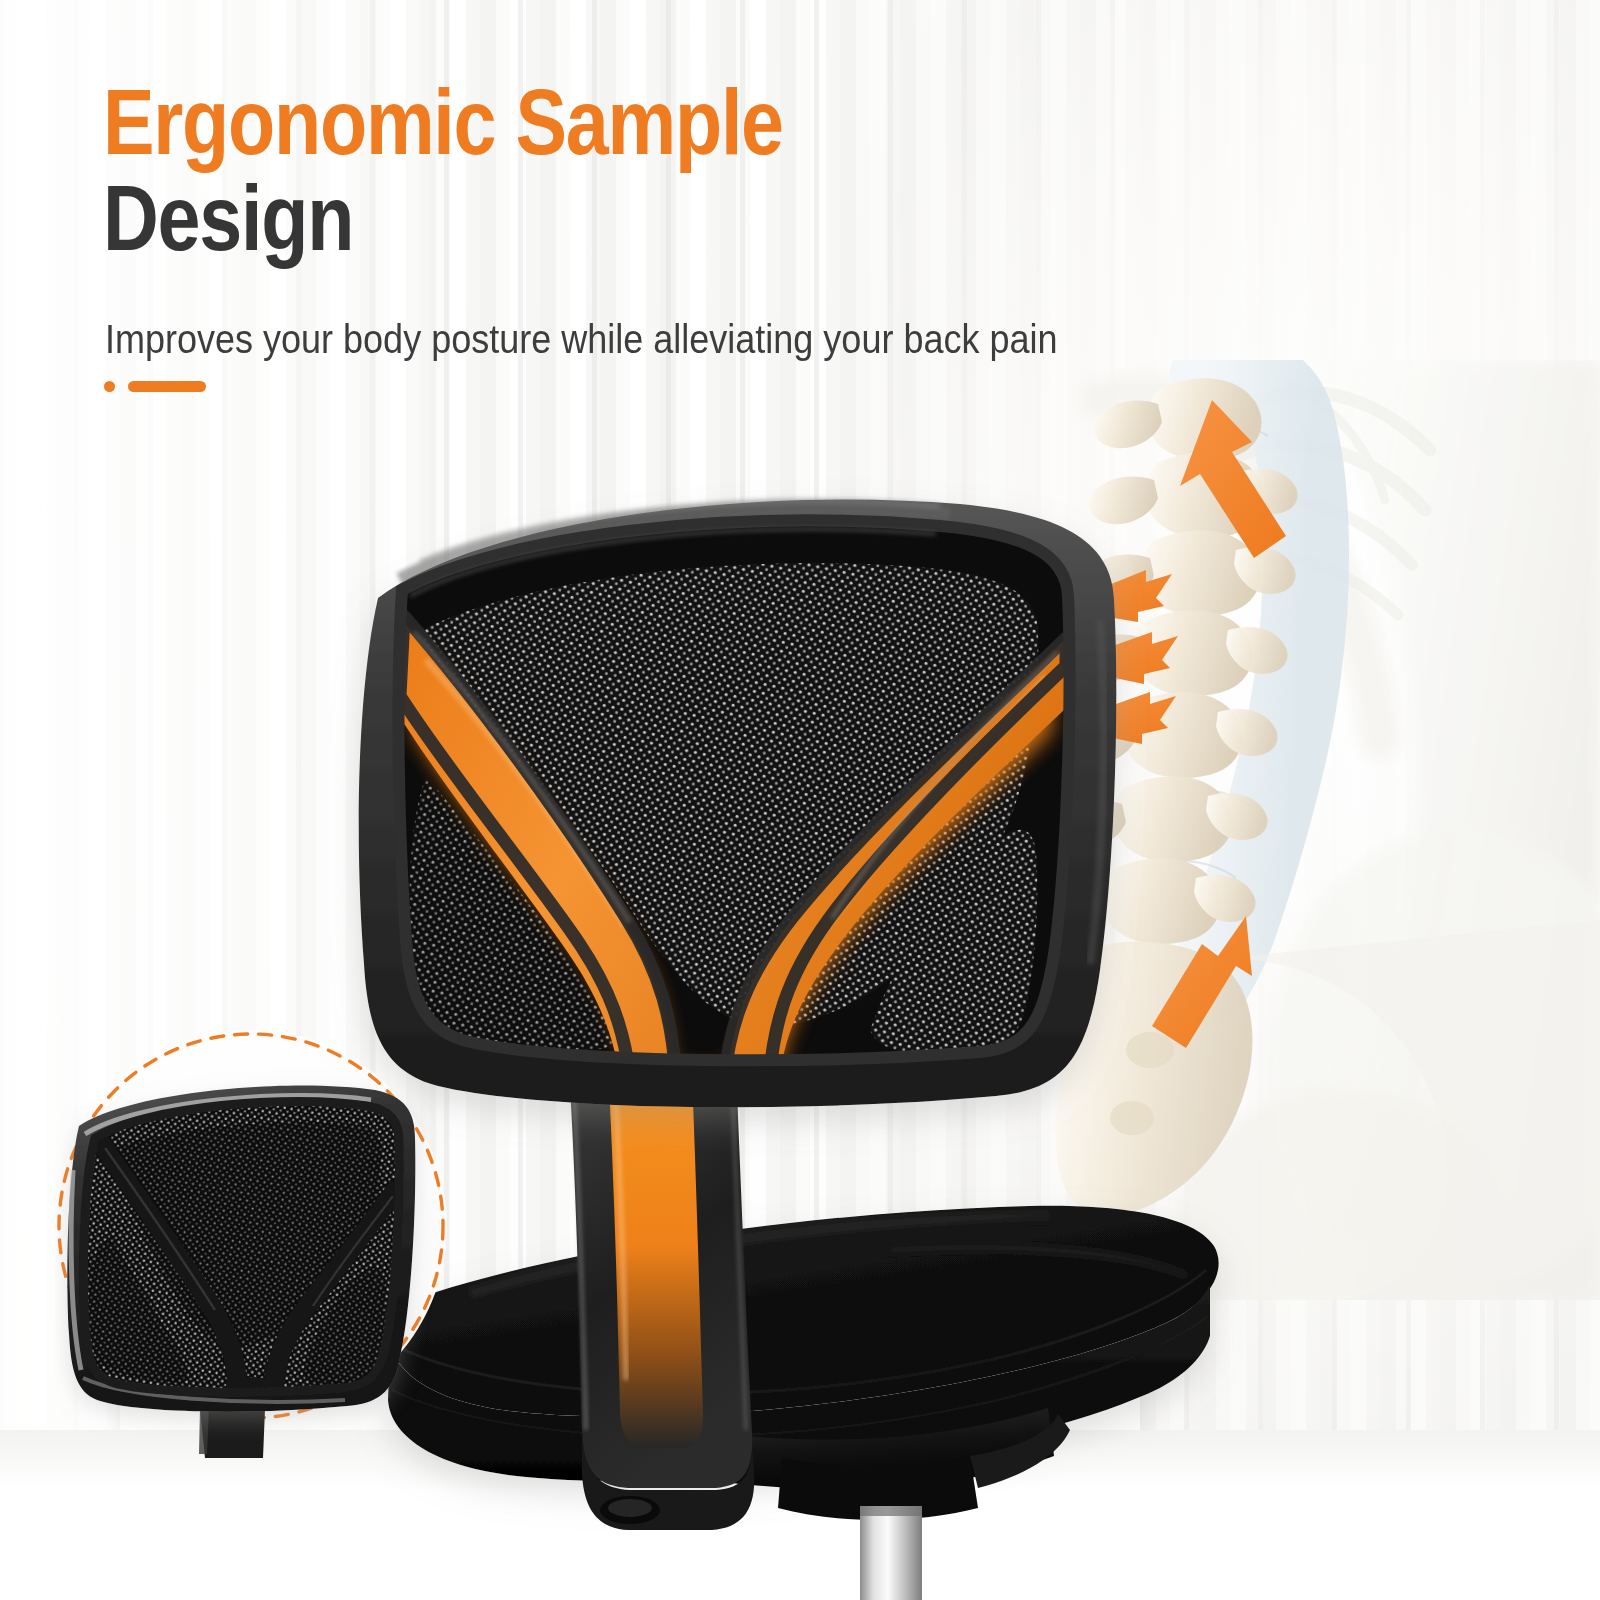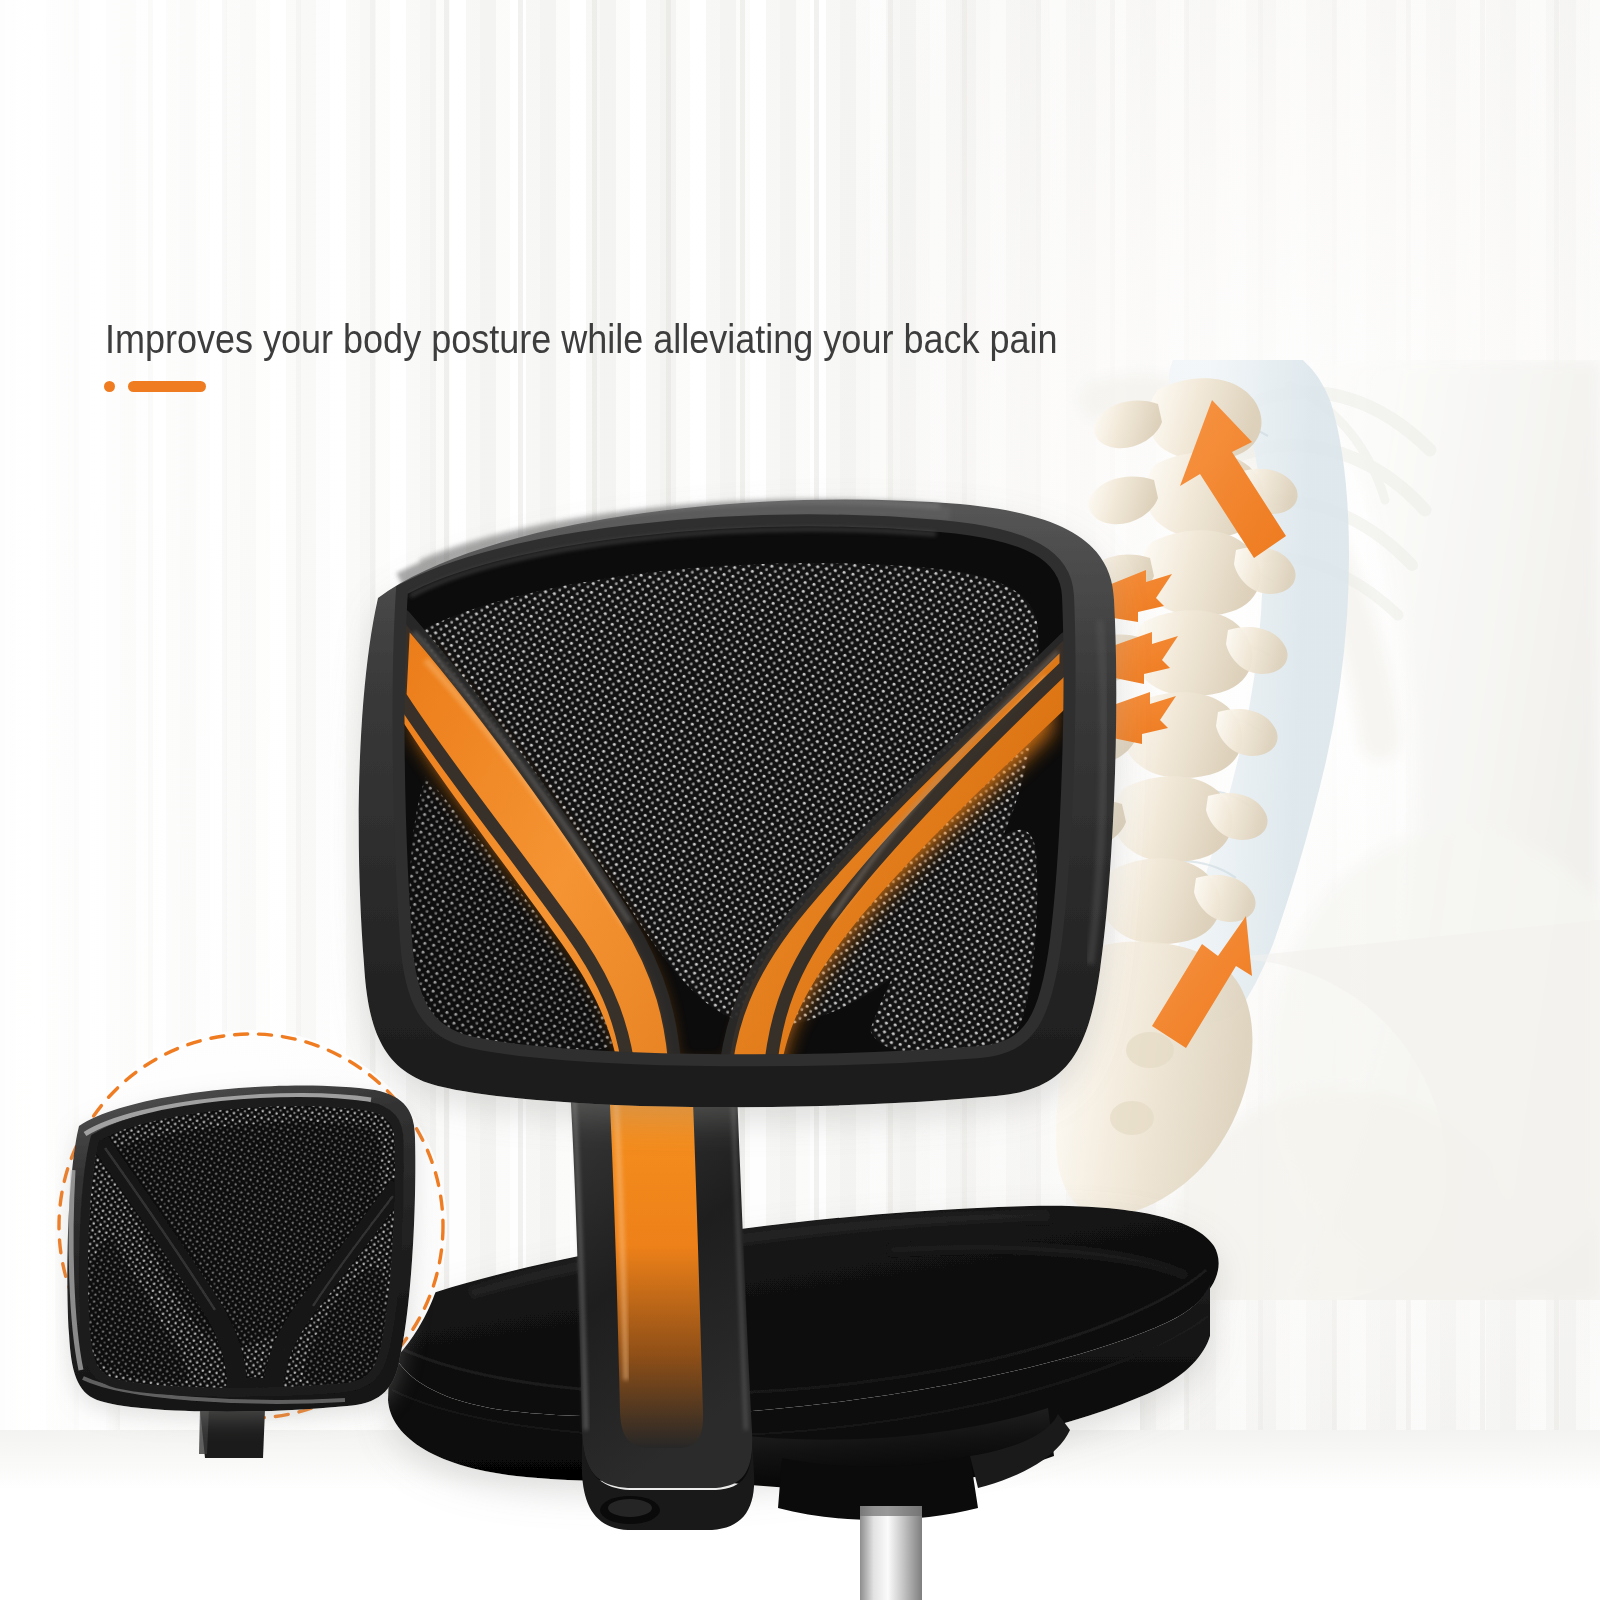--- a/index.html
+++ b/index.html
@@ -429,20 +429,24 @@
 
         <path d="M 72 120 C 170 66 400 38 610 56 C 700 64 736 86 738 126
                  C 742 220 738 372 726 470 C 716 548 700 578 650 582
                  C 470 596 230 592 140 572 C 96 562 80 530 76 470
                  C 68 360 66 212 72 120 Z" fill="none" stroke="#2f2f2f" stroke-width="12"></path>
         <path d="M 80 126 C 176 74 400 48 606 64" fill="none" stroke="#5f5f5f" stroke-width="4" opacity=".55" filter="url(#edgeBlur)"></path>
       </g>
     </svg>
   </div>
 
+  <div class="head-block">
+    <div class="h-line1 nowrap" style="color:#F07C22">Ergonomic Sample</div>
+    <div class="h-line2 nowrap" style="color:#363636">Design</div>
+  </div>
 
   <div class="subtitle nowrap">Improves your body posture while alleviating your back pain</div>
 
   <div class="accent-row">
     <span class="accent-dot" style="background:#F07C22"></span>
     <span class="accent-bar" style="background:#F07C22"></span>
   </div>
 
   <div class="inset">
     <div class="inset-circle"></div>

